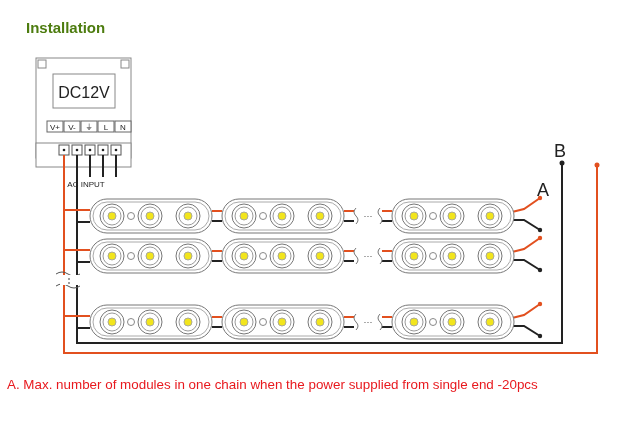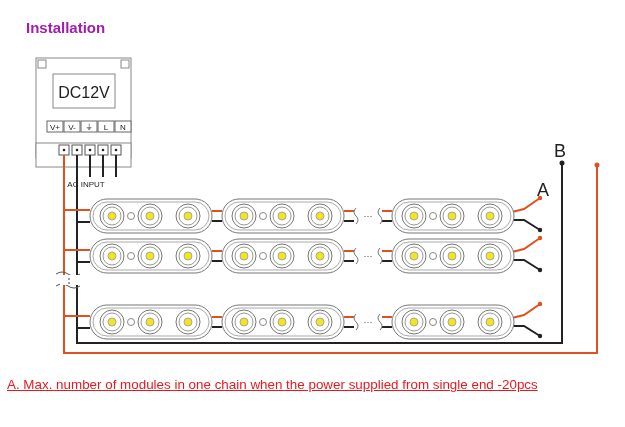--- a/index.html
+++ b/index.html
@@ -1,23 +1,23 @@
 <!DOCTYPE html>
 <html><head>
 <meta charset="utf-8">
 <style>
   html, body { margin: 0; padding: 0; background: #ffffff; }
   body { width: 625px; height: 427px; position: relative; overflow: hidden;
          font-family: "Liberation Sans", sans-serif; }
   .title { position: absolute; left: 26px; top: 19px; font-size: 15px; font-weight: bold;
-           color: #a21caf; }
+           color: #4d7c0f; }
   svg.diagram { position: absolute; left: 0; top: 0; }
   .notes { position: absolute; left: 7px; top: 374px; font-size: 13.4px; color: #e8191e;
            line-height: 22px; }
-  .notes div { white-space: nowrap; text-decoration: underline; }
+  .notes div { white-space: nowrap; }
 </style>
 </head>
 <body>
 
 <div class="title">Installation</div>
 
 <svg class="diagram" width="625" height="370" viewBox="0 0 625 370">
 
   <g>
     <rect x="36" y="58" width="95" height="100" fill="#fff" stroke="#888" stroke-width="1"></rect>

